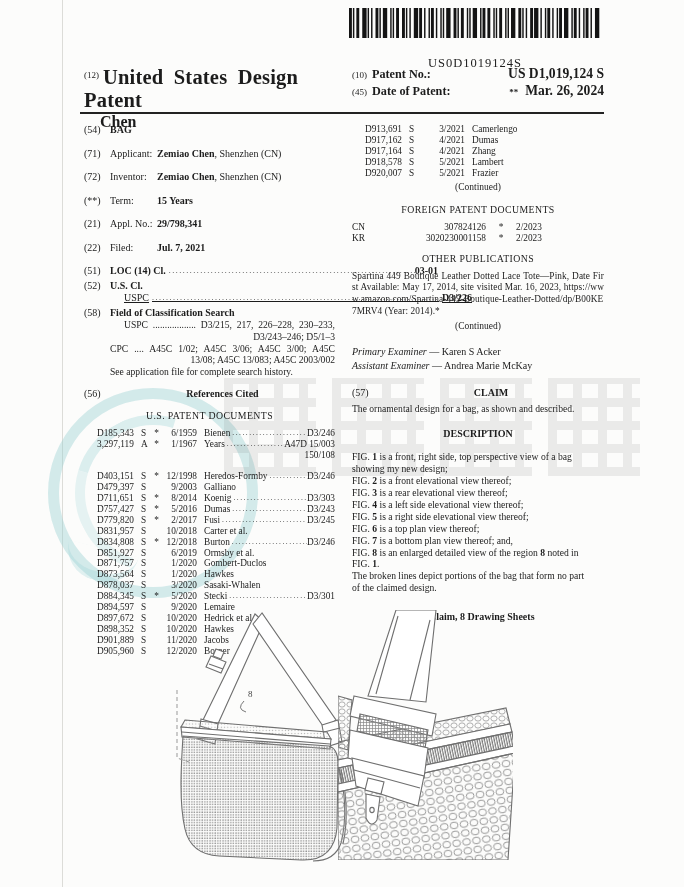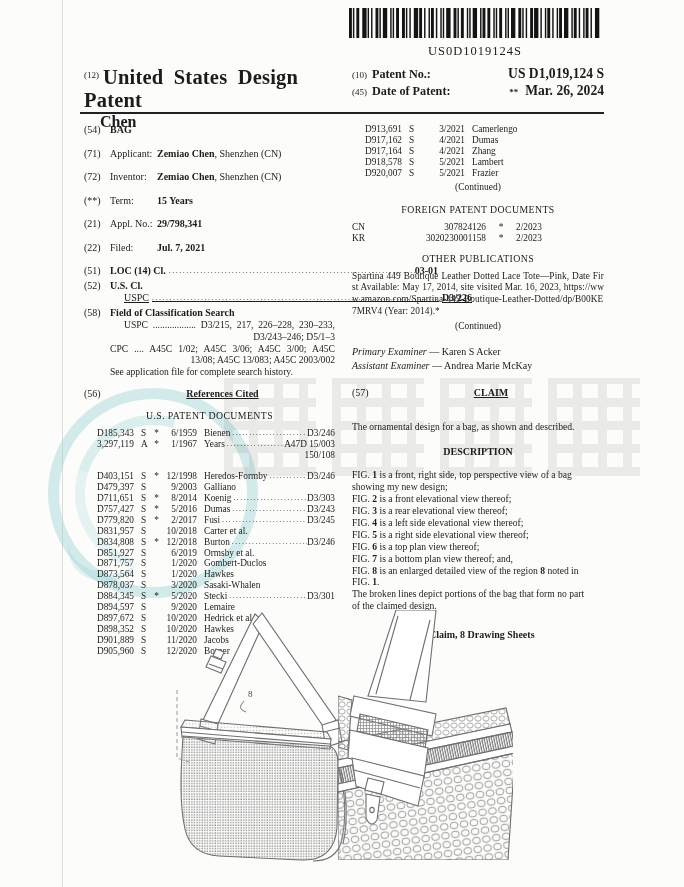--- a/index.html
+++ b/index.html
@@ -17,21 +17,21 @@
   .wm-tail{left:64px;top:548px;width:72px;height:24px;border-bottom:9px solid rgba(151,208,211,.28);
            border-radius:0 0 40px 40px;transform:rotate(14deg);}
   .wm-chars{left:224px;top:378px;display:flex;gap:16px;opacity:.13;}
   .wm-char{width:92px;height:98px;
      background:
        repeating-linear-gradient(0deg,#777 0 9px,transparent 9px 23px),
        repeating-linear-gradient(90deg,#777 0 9px,transparent 9px 25px);}
 
   
   .barcode-wrap{left:346px;top:8px;width:258px;text-align:center;}
-  .barcode-label{font-size:12.5px;letter-spacing:1px;margin-top:0;}
+  .barcode-label{font-size:12.5px;letter-spacing:1px;margin-top:12px;}
 
   
   .hdr{left:84px;top:66px;width:520px;display:flex;}
   .hdr-left{width:268px;}
   .kind-num{font-size:9px;vertical-align:6px;}
   .doc-title{font-size:20.5px;font-weight:bold;word-spacing:5px;letter-spacing:.2px;display:inline;}
   .hdr-author{font-weight:bold;font-size:16px;margin:1px 0 0 16px;}
   .hdr-right{width:252px;margin-left:0;}
   .hr-row{display:flex;align-items:baseline;line-height:16px;}
   .hr-num{font-size:9px;margin-right:5px;}
@@ -51,21 +51,21 @@
   .blabel{display:inline-block;width:47px;}
   .b{font-weight:bold;}
   .tight{margin-bottom:2px;}
   .sub{margin-left:14px;display:flex;text-decoration:underline;}
   .leaddots{flex:1;overflow:hidden;white-space:nowrap;font-size:8px;letter-spacing:1.5px;
             padding:0 3px;align-self:flex-end;}
   .leaddots::after{content:"..................................................................................";}
   .just{text-align:justify;text-align-last:justify;}
   .rline{text-align:right;}
   .f58line{margin-left:14px;font-size:9.6px;line-height:11.8px;}
-  .center-b{flex:1;text-align:center;font-weight:bold;text-decoration:underline;}
+  .center-b{flex:1;text-align:center;font-weight:bold;}
 
   .sec-head{text-align:center;font-size:9.8px;letter-spacing:.4px;margin:10px 0 7px;}
 
   
   .prows{font-size:9.3px;}
   .prows.indent{padding-left:13px;}
   .prow{display:flex;line-height:10.9px;white-space:nowrap;}
   .pno{width:44px;flex:none;}
   .pkind{width:11px;flex:none;}
   .pstar{width:9px;flex:none;text-align:center;}
@@ -85,21 +85,21 @@
   .fstar{width:30px;flex:none;text-align:center;}
   .fdate{flex:none;}
 
   .pubpara{font-size:9.3px;line-height:11.7px;text-align:justify;word-break:break-all;
            letter-spacing:.1px;}
   .exam{font-size:10px;line-height:13.5px;margin-top:14px;}
   .exam .it{font-style:italic;}
 
   .claim-head{display:flex;font-size:10px;margin-top:15px;}
   .claim-num{width:26px;}
-  .claim-text{font-size:9.6px;line-height:11.9px;margin-top:23px;}
+  .claim-text{font-size:9.6px;line-height:11.9px;margin-top:5px;}
   .desc-head{text-align:center;font-weight:bold;font-size:10px;margin:13px 0 12px;}
   .dline{font-size:9.6px;line-height:11.9px;}
   .sheets{text-align:center;font-weight:bold;font-size:10px;margin-top:17px;}
 
   .fig{z-index:3;}
 </style>
 </head>
 <body>
 
 <div class="page">

